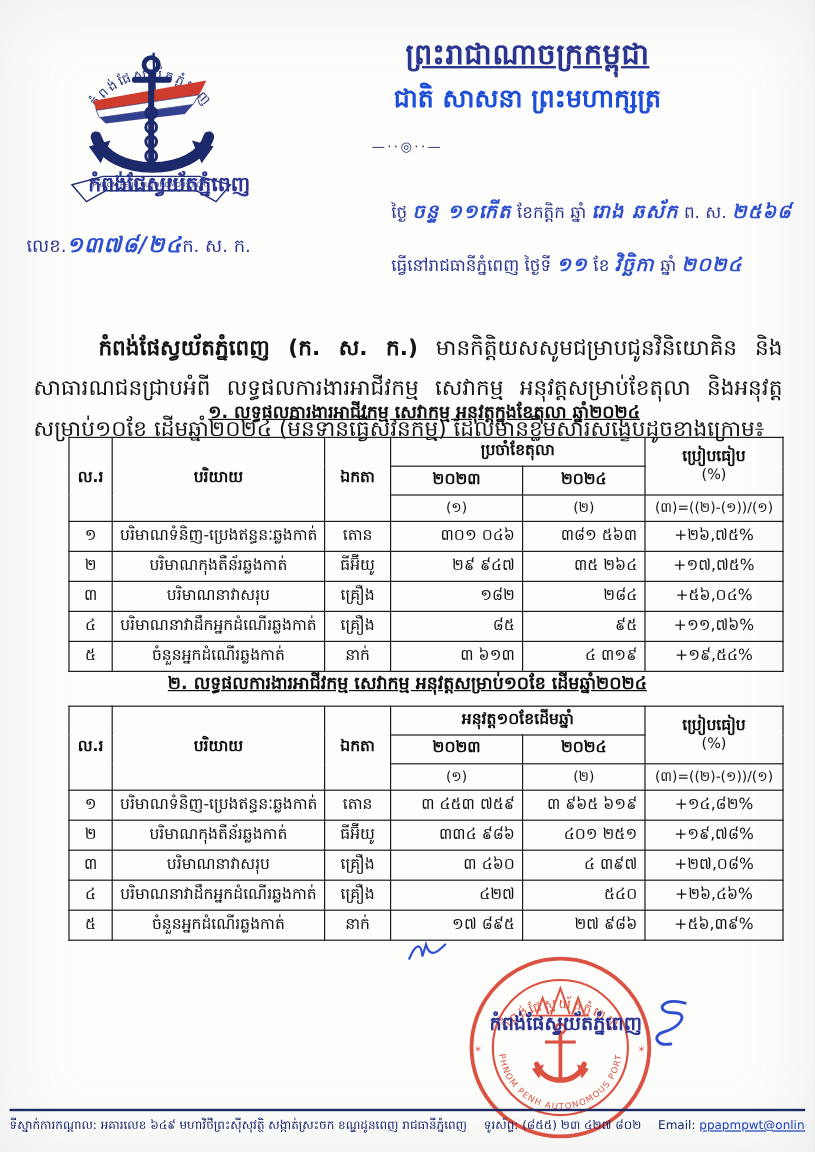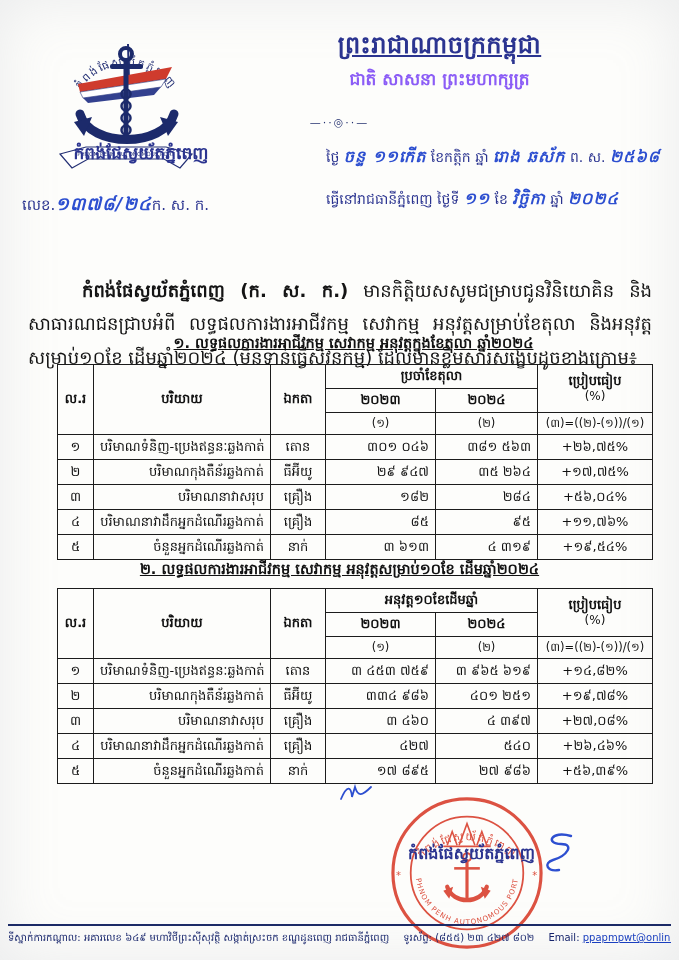--- a/index.html
+++ b/index.html
@@ -8,29 +8,29 @@
     background:#fdfdfb;overflow:hidden;
     font-family:"DejaVu Sans","Liberation Sans",sans-serif;
     color:#141414;
     box-shadow:inset 0 0 60px rgba(150,155,170,.18);
   }
   
   .logo{position:absolute;left:48px;top:22px;width:156px;height:168px;}
   .kingdom-title{position:absolute;left:230px;right:30px;top:30px;text-align:center;
     font-weight:bold;font-size:24px;color:#2b3490;letter-spacing:.5px;text-decoration:underline;}
   .motto{position:absolute;left:230px;right:30px;top:68px;text-align:center;
-    font-weight:bold;font-size:17px;color:#8b5cf6;}
+    font-weight:bold;font-size:21px;color:#1d4ed8;}
   .divider{position:absolute;left:0;right:0;top:116px;text-align:center;color:#23306f;
     font-size:11px;letter-spacing:2px;}
   .org-left{position:absolute;left:36px;top:142px;width:210px;text-align:center;
     font-weight:bold;font-size:17px;color:#2b3490;}
   .ref-line{position:absolute;left:22px;top:192px;font-size:15px;color:#2b3490;white-space:nowrap;}
   .hw{color:#2d4fd0;font-size:18px;font-style:italic;font-weight:bold;letter-spacing:1px;}
   .date-block{position:absolute;left:326px;top:146px;width:345px;color:#2b3490;font-size:14px;}
-  .date-line{white-space:nowrap;margin-bottom:18px;}
+  .date-line{white-space:nowrap;margin-bottom:18px;margin-top:20px;}
   .date-line .hw{font-size:16px;}
   
   .doc-title{position:absolute;left:0;right:0;top:228px;text-align:center;
     font-weight:bold;font-size:17px;color:#111;}
   .intro{position:absolute;left:28px;top:256px;width:624px;font-size:18px;line-height:1.85;
     text-align:justify;text-indent:54px;}
   .intro b{font-weight:bold;}
   .sec-heading{position:absolute;left:0;right:0;text-align:center;font-weight:bold;
     font-size:14.5px;text-decoration:underline;color:#111;}
   #sec1{top:334px;margin-left:28px;}
@@ -41,21 +41,21 @@
   #table1{top:364px;}
   #table2{top:588px;}
   table.ppap th,table.ppap td{border:1.5px solid #1c1c1c;padding:0 6px;overflow:hidden;
     white-space:nowrap;line-height:1.15;}
   table.ppap th{font-weight:bold;text-align:center;}
   .h-row1{height:24px;}
   .h-row2{height:24px;}
   .h-row3 td{height:21px;text-align:center;font-size:11.5px;font-weight:normal;}
   tr.data-row td{height:24px;}
   td.c-no{text-align:center;}
-  td.c-desc{text-align:right;}
+  td.c-desc{text-align:center;}
   td.c-unit{text-align:center;}
   td.c-num{text-align:right;padding-right:18px;}
   td.c-pct{text-align:center;padding-right:10px;}
   .cmp-cell{font-size:13px;line-height:1.2;}
   .cmp-pct{font-weight:normal;font-size:12px;}
   
   .closing{position:absolute;left:60px;right:30px;top:782px;font-size:14px;text-align:center;
     white-space:nowrap;overflow:hidden;}
   .closing-squiggle{display:inline-block;vertical-align:middle;margin-left:2px;}
   .stamp{position:absolute;left:388px;top:794px;width:158px;height:158px;opacity:.9;}

